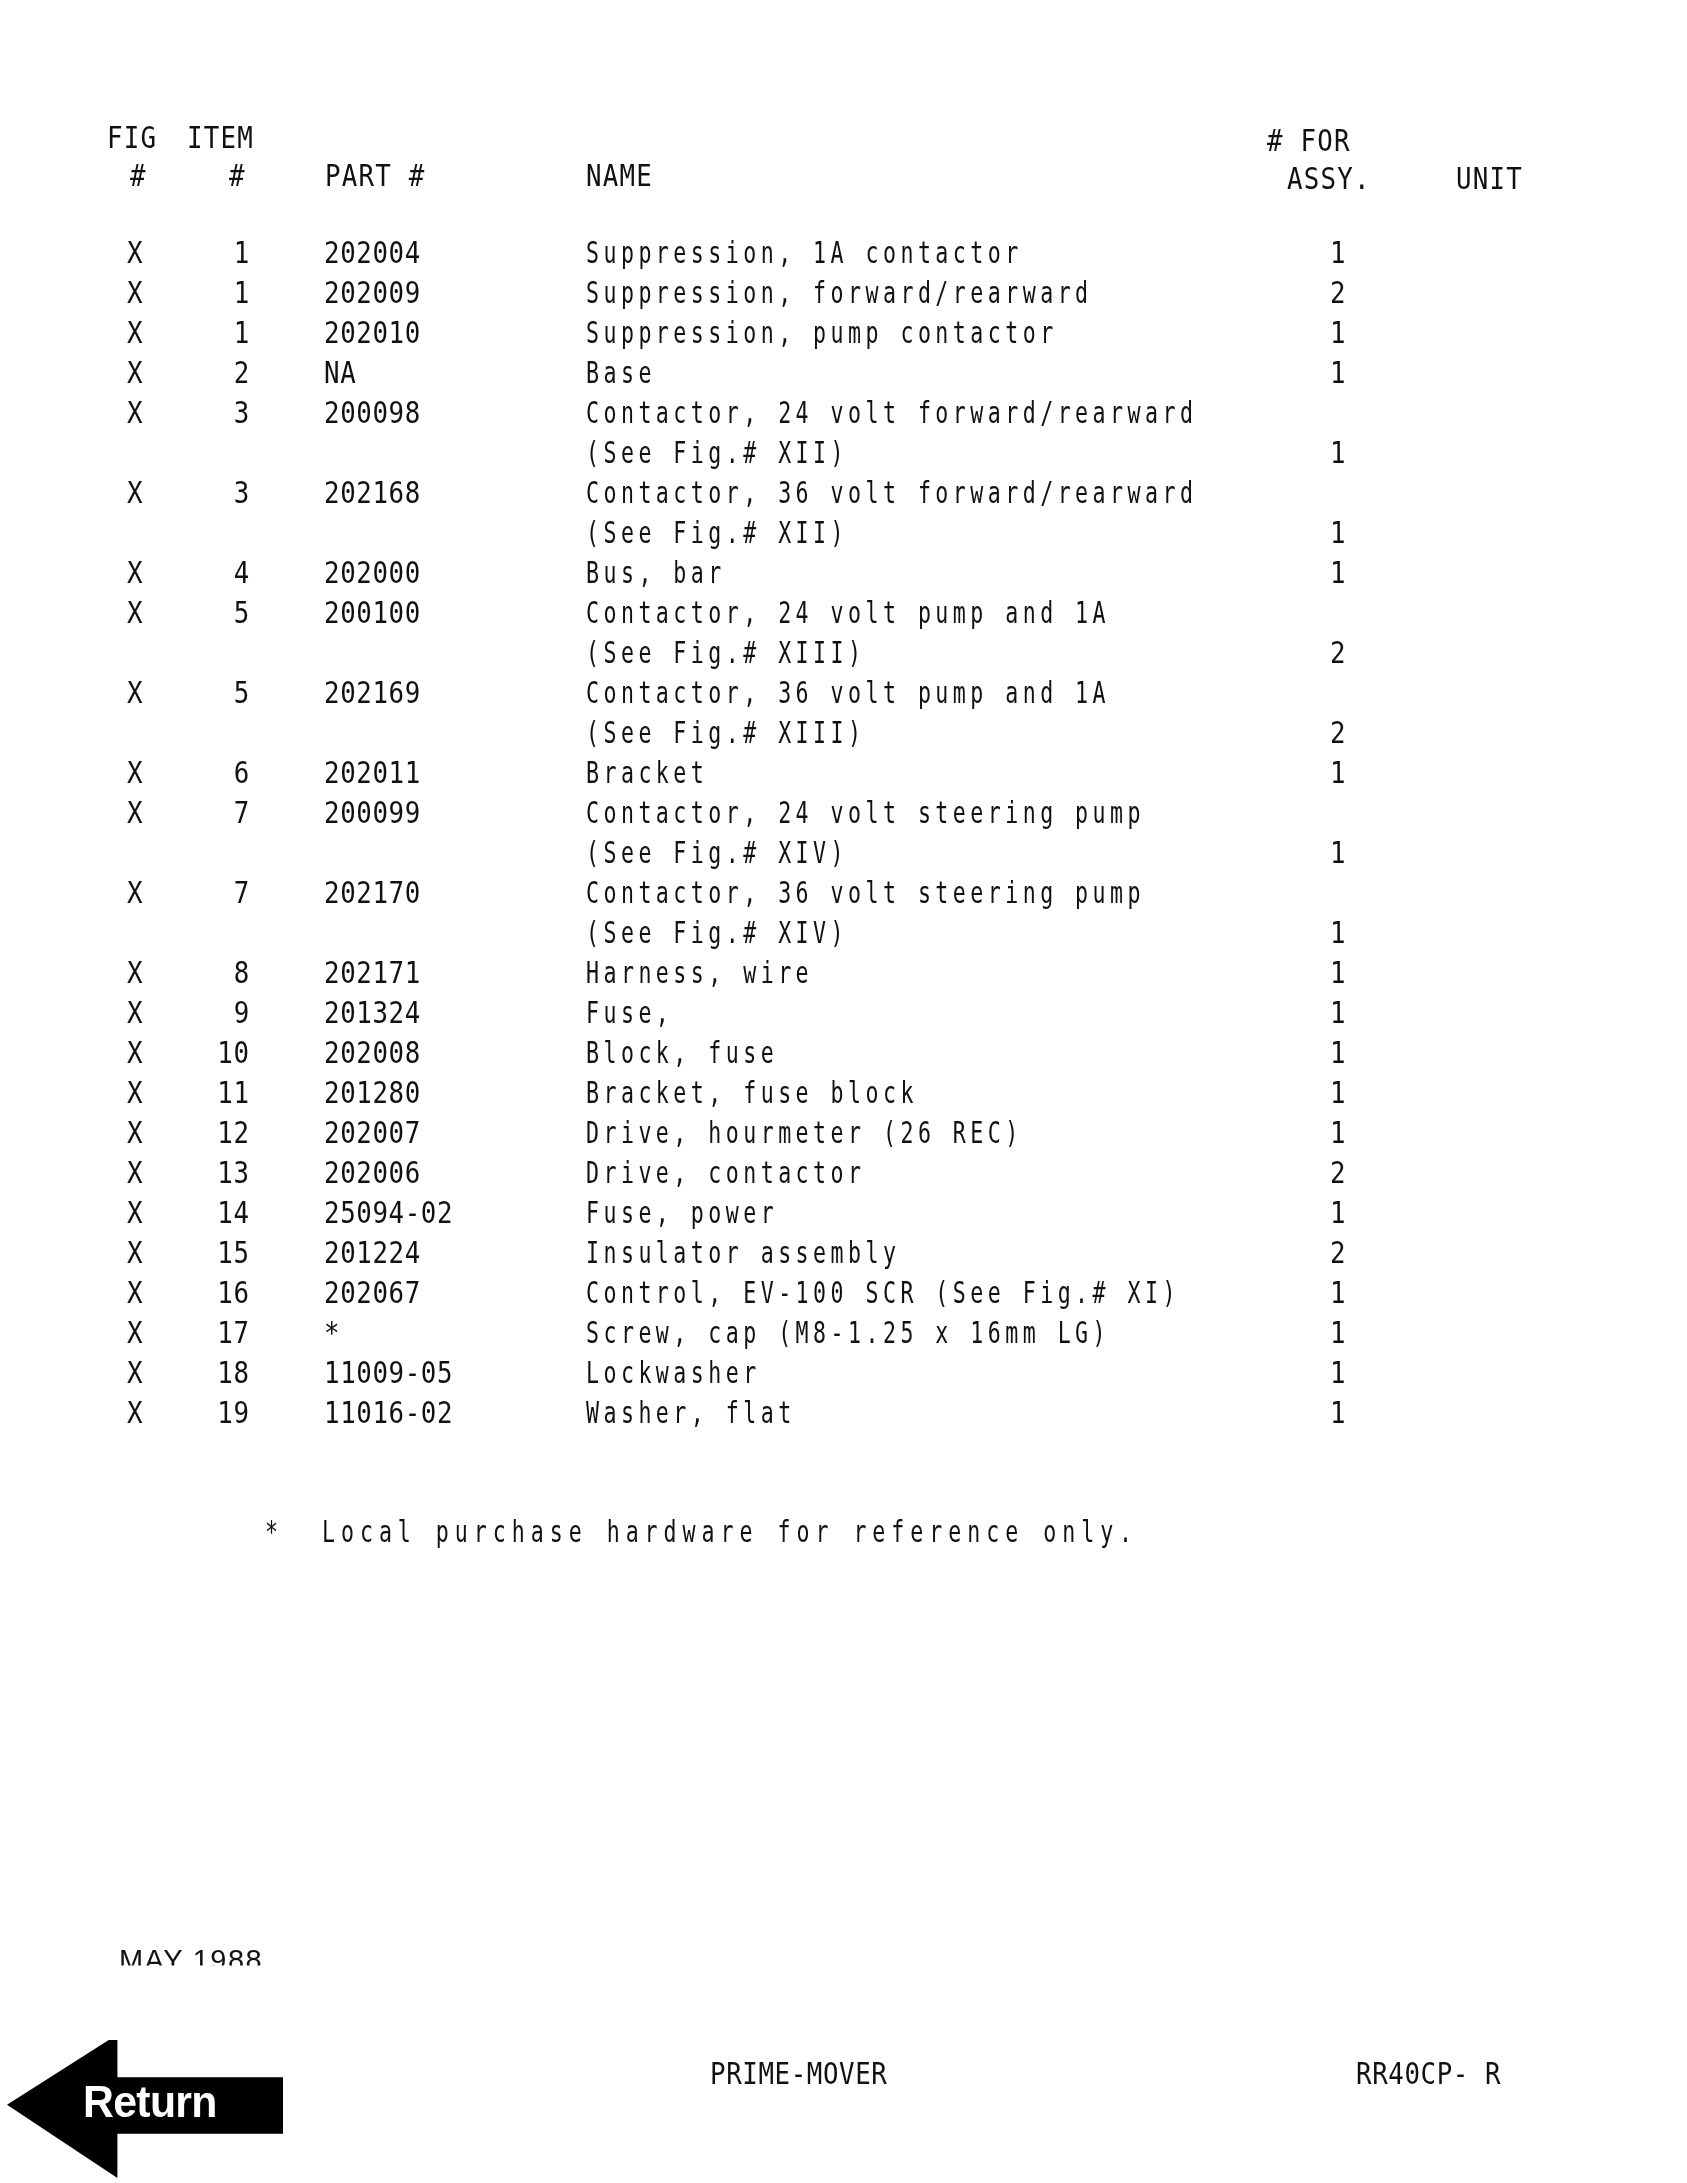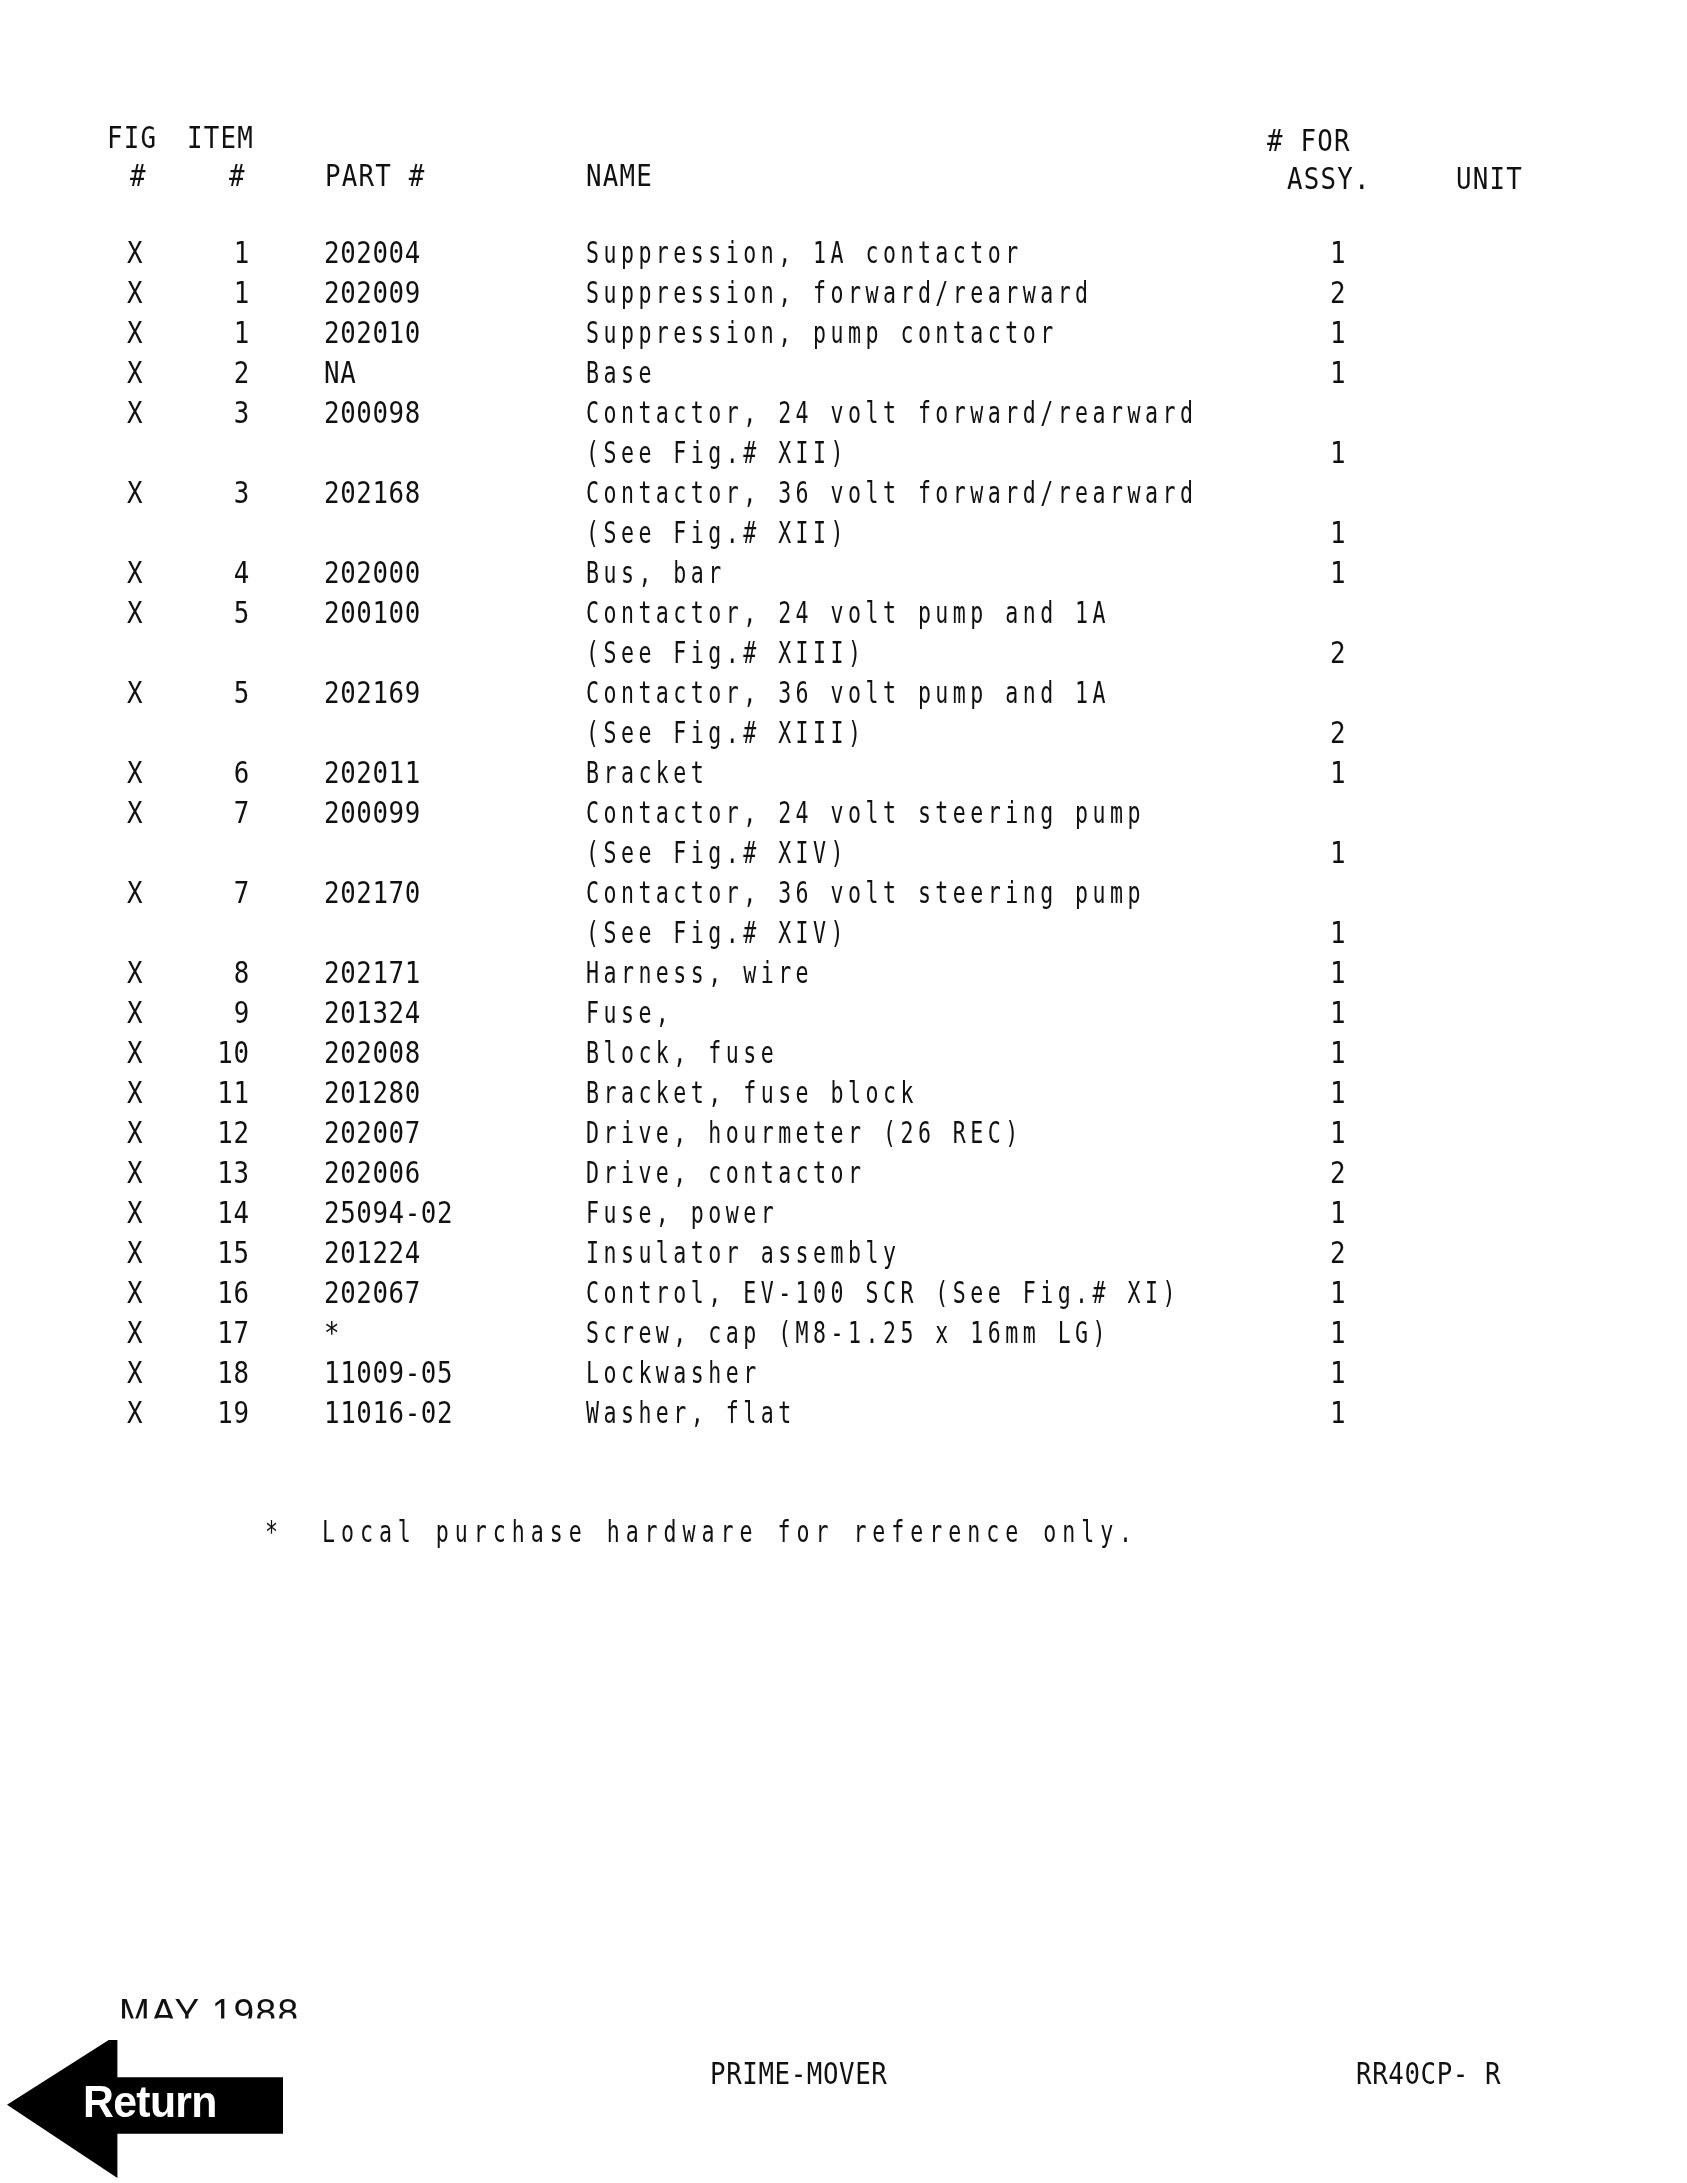--- a/index.html
+++ b/index.html
@@ -27,22 +27,22 @@
   .note { letter-spacing: 8.3px; transform: scaleX(0.72); }
   .return-arrow {
     position: absolute; left: 6.9px; top: 2040px; width: 276px; height: 138px;
   }
   .return-label {
     position: absolute; left: 83px; top: 2074px; font-family: "Liberation Sans", sans-serif;
     font-weight: bold; font-size: 45px; color: #ffffff; letter-spacing: -0.7px;
     transform: scaleX(0.95); transform-origin: left top; line-height: 55px;
   }
   .footer-date {
-    position: absolute; left: 119px; top: 1998px; font-family: "Liberation Sans", sans-serif;
-    font-size: 37px; color: #111; clip-path: inset(0 0 32% 0); line-height: 30px; letter-spacing: 1.4px;
+    position: absolute; left: 119px; top: 1945px; font-family: "Liberation Sans", sans-serif;
+    font-size: 29px; color: #111; clip-path: inset(0 0 32% 0); line-height: 30px; letter-spacing: 1.4px;
   }
 </style>
 </head>
 <body>
 
 <div>
   <span class="t hdr" style="left:107px; top:121px;">FIG</span>
   <span class="t hdr" style="left:187px; top:121px;">ITEM</span>
   <span class="t hdr" style="left:130px; top:159px;">#</span>
   <span class="t hdr" style="left:229px; top:159px;">#</span>

